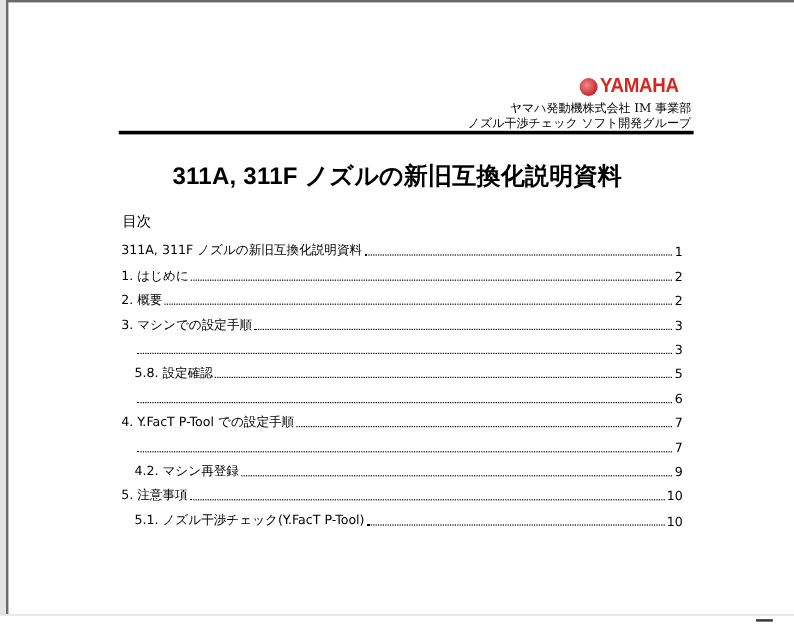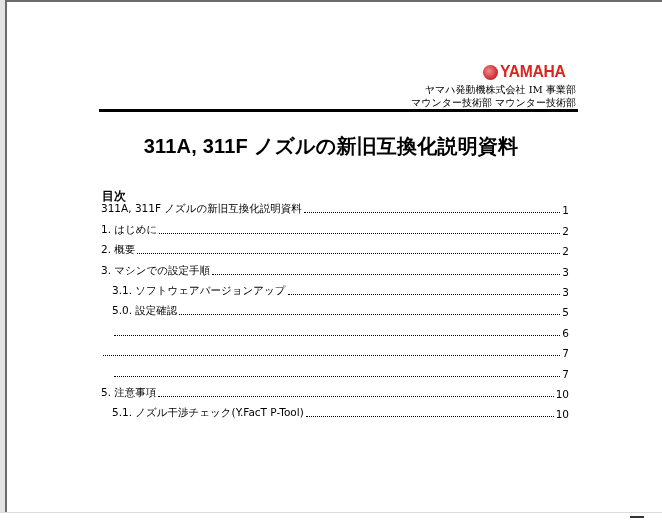--- a/index.html
+++ b/index.html
@@ -47,21 +47,21 @@
     .header-rule {
       position:absolute; left:99px; top:109px; width:479px; height:3px; background:#000;
     }
     .doc-title {
       position:absolute; left:0; width:662px; top:133px; text-align:center;
       font-family: "Liberation Sans", sans-serif;
       font-size:20px; font-weight:bold; letter-spacing:0.2px;
     }
     .toc-heading {
       position:absolute; left:102px; top:176px;
-      font-size:12px; font-weight:bold;margin-top:12px;
+      font-size:12px; font-weight:normal;
     }
     .toc {
       position:absolute; left:101px; top:196px; width:468px;
     }
     .toc-row {
       display:flex; align-items:flex-end; height:20.4px;
       font-size:10.5px; white-space:nowrap;
     }
     .toc-row.l2 { padding-left:11px; }
     .toc-label { flex:0 0 auto; }
@@ -75,21 +75,21 @@
 
 <div class="page"></div>
 <div class="bottom-strip"></div>
 <div class="bottom-mark" style="left:630px;width:14px;"></div>
 
 <div class="logo">
   <span class="logo-emblem"></span>
   <span class="logo-text">YAMAHA</span>
 </div>
 <div class="header-line1">ヤマハ発動機株式会社 IM 事業部</div>
-<div class="header-line2">マウンター技術部 マウンター技術部</div>
+<div class="header-line2">ノズル干渉チェック ソフト開発グループ</div>
 <div class="header-rule"></div>
 
 <div class="doc-title">311A, 311F ノズルの新旧互換化説明資料</div>
 
 <div class="toc-heading">目次</div>
 
 <div class="toc">
   <div class="toc-row">
       <span class="toc-label">311A, 311F ノズルの新旧互換化説明資料</span>
       <span class="toc-dots"></span>
@@ -104,40 +104,45 @@
       <span class="toc-label">2. 概要</span>
       <span class="toc-dots"></span>
       <span class="toc-page">2</span>
     </div>
   <div class="toc-row">
       <span class="toc-label">3. マシンでの設定手順</span>
       <span class="toc-dots"></span>
       <span class="toc-page">3</span>
     </div>
   <div class="toc-row l2">
-      <span class="toc-label">3.1. ソフトウェアバージョンアップ</span>
       <span class="toc-dots"></span>
       <span class="toc-page">3</span>
     </div>
   <div class="toc-row l2">
-      <span class="toc-label">5.0. 設定確認</span>
+      <span class="toc-label">5.8. 設定確認</span>
       <span class="toc-dots"></span>
       <span class="toc-page">5</span>
     </div>
   <div class="toc-row l2">
       <span class="toc-dots"></span>
       <span class="toc-page">6</span>
     </div>
   <div class="toc-row">
+      <span class="toc-label">4. Y.FacT P-Tool での設定手順</span>
       <span class="toc-dots"></span>
       <span class="toc-page">7</span>
     </div>
   <div class="toc-row l2">
       <span class="toc-dots"></span>
       <span class="toc-page">7</span>
+    </div>
+  <div class="toc-row l2">
+      <span class="toc-label">4.2. マシン再登録</span>
+      <span class="toc-dots"></span>
+      <span class="toc-page">9</span>
     </div>
   <div class="toc-row">
       <span class="toc-label">5. 注意事項</span>
       <span class="toc-dots"></span>
       <span class="toc-page">10</span>
     </div>
   <div class="toc-row l2">
       <span class="toc-label">5.1. ノズル干渉チェック(Y.FacT P-Tool)</span>
       <span class="toc-dots"></span>
       <span class="toc-page">10</span>

